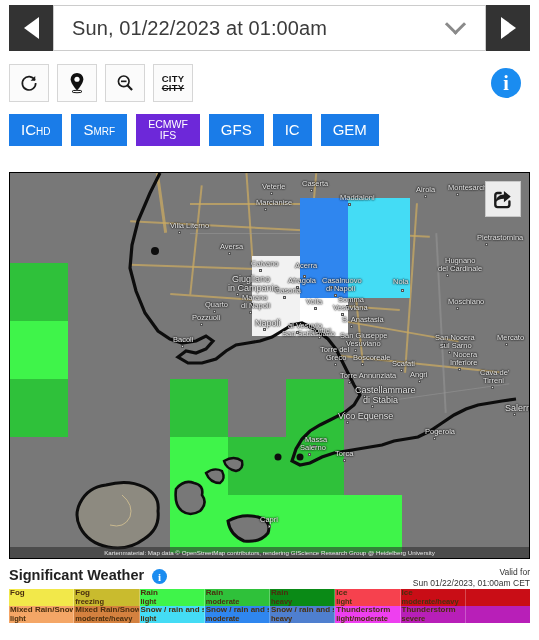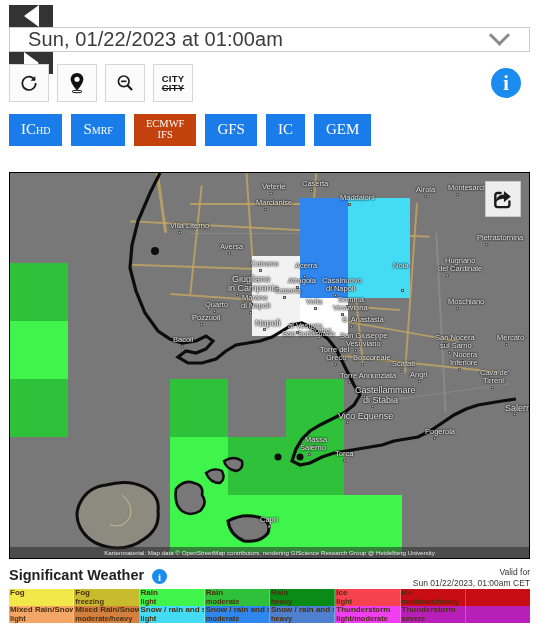--- a/index.html
+++ b/index.html
@@ -7,21 +7,21 @@
     width: 539px; height: 640px;
     background: #fff;
     font-family: "Liberation Sans", sans-serif;
     overflow: hidden;
   }
   .app { width: 539px; height: 640px; position: relative; background: #fff; }
 
   
   .datebar {
     display: flex; align-items: stretch;
-    height: 46px; margin: 5px 9px 0 9px; flex-direction: column;
+    height: 46px; margin: 5px 9px 0 9px;
   }
   .nav-btn {
     width: 44px; background: #333; color: #fff;
     display: flex; align-items: center; justify-content: center;
     cursor: pointer; border: none;
   }
   .nav-btn .tri { width: 0; height: 0; }
   .tri-left  { border-top: 11px solid transparent; border-bottom: 11px solid transparent; border-right: 15px solid #fff; }
   .tri-right { border-top: 11px solid transparent; border-bottom: 11px solid transparent; border-left: 15px solid #fff; }
   .date-select {
@@ -52,28 +52,28 @@
   .city-toggle .struck { text-decoration: line-through; }
   .info-circle {
     position: absolute; right: 9px; top: 50%; transform: translateY(-50%);
     width: 30px; height: 30px; border-radius: 50%; background: #1a8cf0;
     color: #fff; display: flex; align-items: center; justify-content: center;
     font-family: "Liberation Serif", serif; font-weight: bold; font-size: 20px;
     cursor: pointer;
   }
 
   
-  .models { display: flex; margin: 11px 9px 0 9px; height: 48px; font-family: Liberation Serif, serif; }
+  .models { display: flex; margin: 11px 9px 0 9px; height: 48px; }
   .model-btn {
     background: #1a7ce8; color: #fff; border: none; margin-right: 9px;
     padding: 0 12px; display: flex; flex-direction: column;
     align-items: center; justify-content: center; cursor: pointer;
     font-size: 15px; line-height: 1.02; height: 32px;
   }
-  .model-btn.active { background: #c2410c; }
+  .model-btn.active { background: #6d28d9; }
   .model-btn .sub { font-size: 10px; vertical-align: sub; }
   .model-btn .l1 { font-size: 10.5px; }
   .model-btn .l2 { font-size: 10.5px; }
   .model-btn .base { display: inline-flex; align-items: baseline; }
 
   
   .map {
     position: relative; margin: 10px 9px 0 9px;
     height: 387px; background: #787878;
     border: 1px solid #000; overflow: hidden;
@@ -312,21 +312,21 @@
         <div class="place" style="left: 435px; top: 83px;">Hugnano</div>
         <div class="dot" style="left: 443px; top: 93px;"></div>
         <div class="place" style="left: 428px; top: 91px;">del Cardinale</div>
         <div class="dot" style="left: 436px; top: 101px;"></div>
         <div class="place" style="left: 278px; top: 103px;">Afragola</div>
         <div class="dot" style="left: 286px; top: 113px;"></div>
         <div class="place" style="left: 312px; top: 103px;">Casalnuovo</div>
         <div class="dot" style="left: 320px; top: 113px;"></div>
         <div class="place" style="left: 316px; top: 111px;">di Napoli</div>
         <div class="dot" style="left: 324px; top: 121px;"></div>
-        <div class="place" style="left: 383px; top: 88px;">Nola</div>
+        <div class="place" style="left: 383px; top: 104px;">Nola</div>
         <div class="dot" style="left: 391px; top: 116px;"></div>
         <div class="place" style="left: 265px; top: 113px;">Casoria</div>
         <div class="dot" style="left: 273px; top: 123px;"></div>
         <div class="place" style="left: 195px; top: 127px;">Quarto</div>
         <div class="dot" style="left: 203px; top: 137px;"></div>
         <div class="place" style="left: 232px; top: 120px;">Marano</div>
         <div class="dot" style="left: 240px; top: 130px;"></div>
         <div class="place" style="left: 231px; top: 128px;">di Napoli</div>
         <div class="dot" style="left: 239px; top: 138px;"></div>
         <div class="place" style="left: 296px; top: 124px;">Volla</div>

